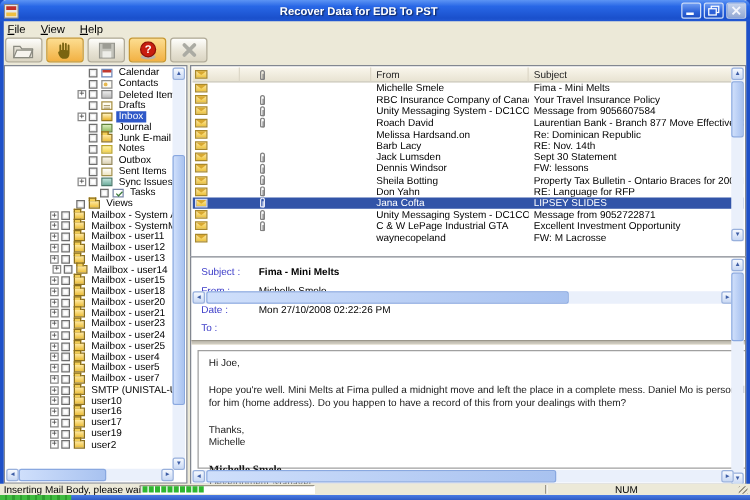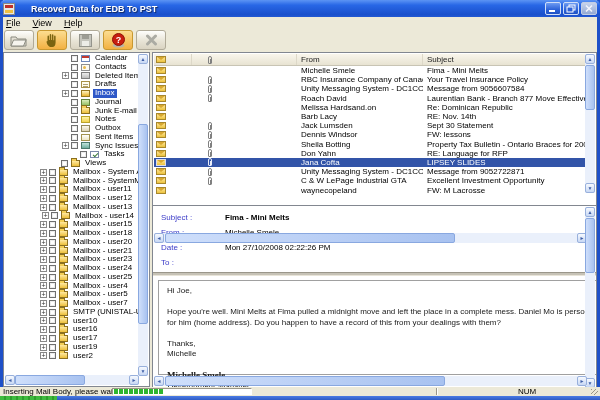--- a/index.html
+++ b/index.html
@@ -7,21 +7,21 @@
   #window{position:relative;width:600px;height:400px;background:#ECE9D8;overflow:hidden;
     font-family:"Liberation Sans",sans-serif;}
   .win-edge{position:absolute;top:0;bottom:4px;width:3px;background:#1E50C8;z-index:40;}
   #edge-left{left:0;} #edge-right{right:0;}
 
   
   #title-bar{position:absolute;top:0;left:0;right:0;height:17px;display:flex;align-items:center;
     padding:0 3px;background:linear-gradient(#5C94F4,#2867E6 30%,#1A50CC 85%,#2258D2);
     border-radius:5px 5px 0 0;color:#fff;z-index:50;}
   #window-title{font-size:9px;font-weight:bold;margin-left:16px;flex:1;
-    text-shadow:1px 1px 1px #10275e;white-space:nowrap;overflow:hidden;}
+    text-shadow:1px 1px 1px #10275e;white-space:nowrap;overflow:hidden;text-align:center;}
   .wbtn{width:16px;height:13px;margin-left:2px;border-radius:2px;border:1px solid #CFDEF8;
     display:flex;align-items:center;justify-content:center;flex:none;
     background:linear-gradient(#6D9BF2,#2C62D8 60%,#1E50C4);}
   .wbtn.disabled{background:linear-gradient(#C6D3EC,#93A9D4);border-color:#C2CEE4;}
 
   
   #menu-bar{position:absolute;top:17px;left:3px;right:3px;height:12px;display:flex;gap:12px;
     align-items:center;font-size:9px;color:#000;padding-left:3px;background:#ECE9D8;}
   .menu-item{display:inline-block;cursor:default;}
   .menu-item::first-letter{text-decoration:underline;}
@@ -93,21 +93,21 @@
   .clip{width:4px;height:8px;flex:none;display:inline-block;position:relative;
     border:1px solid #808080;border-radius:2px 2px 1px 1px;}
   .clip::after{content:'';position:absolute;left:1px;top:2px;width:1px;height:5px;
     border-left:1px solid #808080;}
 
   
   #preview-pane{position:absolute;left:152px;top:205px;width:445px;height:183px;background:#fff;
     border:1px solid #828790;overflow:hidden;}
   #preview-fields{position:absolute;top:4px;left:0;right:12px;}
   .pfield{height:15px;display:flex;align-items:center;font-size:8px;}
-  .plabel{width:72px;flex:none;color:#3B3BC8;padding-left:8px;}
+  .plabel{width:54px;flex:none;color:#3B3BC8;padding-left:8px;}
   .pvalue{color:#000;white-space:nowrap;}
   .pvalue.subj{font-weight:bold;}
   #preview-sep{position:absolute;left:0;right:0;top:66px;height:4px;background:#C6C2B6;
     border-top:1px solid #9A968A;border-bottom:1px solid #E8E4D8;}
   #body-box{position:absolute;left:5px;top:74px;width:1100px;height:95px;background:#fff;
     border:1px solid #A0A0A0;padding:5px 8px;font-size:8px;color:#1A1A1A;}
   .bline{height:10.5px;white-space:pre;}
   .sig-name{font-family:"Liberation Serif",serif;font-weight:bold;font-size:9px;height:11px;}
   .sig-title{font-family:"Liberation Serif",serif;font-size:9px;}
 
@@ -126,21 +126,21 @@
   
   #status-bar{position:absolute;left:0;right:0;top:387px;height:9px;background:#ECE9D8;
     font-size:8px;line-height:9px;color:#000;z-index:45;}
   #status-message{position:absolute;left:3px;top:0;white-space:nowrap;}
   #progress-track{position:absolute;left:112px;top:1px;width:140px;height:7px;background:#fff;
     border:1px solid #9A9687;border-right-color:#fff;border-bottom-color:#fff;
     display:flex;align-items:center;padding:0 1px;gap:1px;}
   .pblock{width:4px;height:5px;background:#2FB62F;flex:none;}
   #status-divider{position:absolute;left:436px;top:1px;bottom:1px;width:2px;
     border-left:1px solid #9A9687;border-right:1px solid #fff;}
-  #num-indicator{position:absolute;left:518px;top:0;}
+  #num-indicator{position:absolute;left:492px;top:0;}
   #resize-grip{position:absolute;right:2px;top:2px;width:7px;height:6px;
     background:repeating-linear-gradient(135deg,#9A9687 0 1px,transparent 1px 3px);}
 
   
   #bottom-strip{position:absolute;left:0;top:396px;width:600px;height:4px;
     background:linear-gradient(#4A7BE4,#2E5BC4);z-index:46;}
   #strip-green{position:absolute;left:0;top:396px;width:57px;height:4px;z-index:47;
     background:repeating-linear-gradient(90deg,#3FBB3F 0 4px,#2E9E2E 4px 6px);}
 </style>
 </head>

